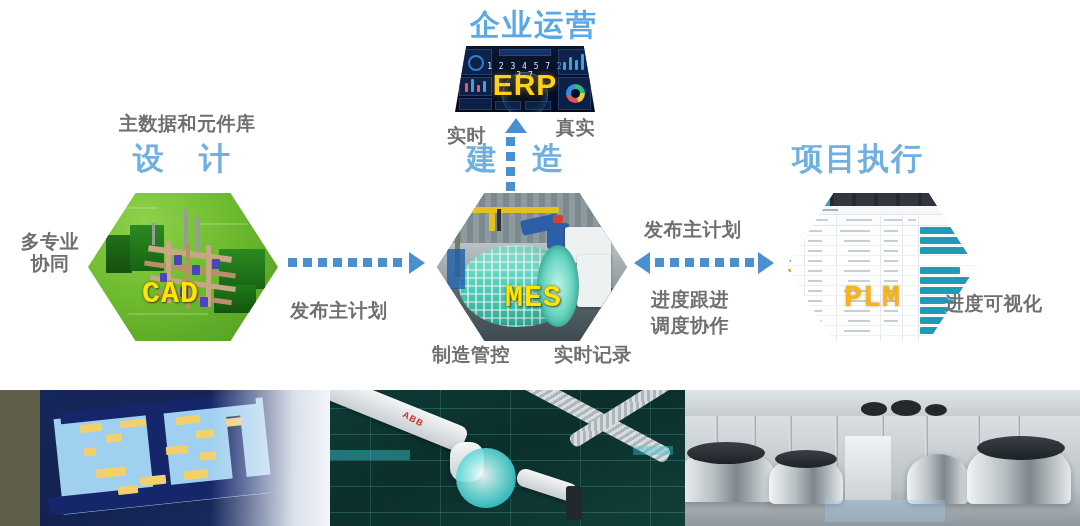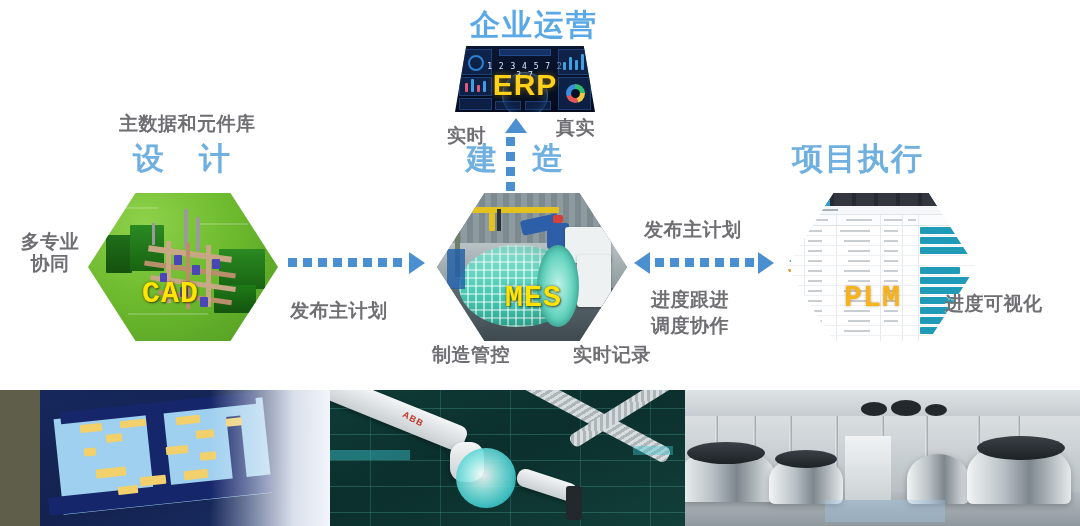--- a/index.html
+++ b/index.html
@@ -308,21 +308,21 @@
 
     <div class="coil">
       <div class="coil-face"></div>
     </div>
     <div style="position:absolute; left:10px; top:56px; width:18px; height:40px; background:#1e5ea8; opacity:.8;"></div>
 
     <div class="hexlabel" style="left:68px; top:88px; font-size:30px;">MES</div>
   </div>
 
   <div class="t gray" style="left:432px; top:344px;">制造管控</div>
-  <div class="t gray" style="left:573px; top:344px;">实时记录</div>
+  <div class="t gray" style="left:554px; top:344px;">实时记录</div>
 
   <div class="t gray" style="left:644px; top:219px;">发布主计划</div>
   <div class="tri left" style="left:634px; top:252px;"></div>
   <div class="dotline" style="left:655px; top:258px;">
     <i></i>
       <i></i>
       <i></i>
       <i></i>
       <i></i>
       <i></i>

